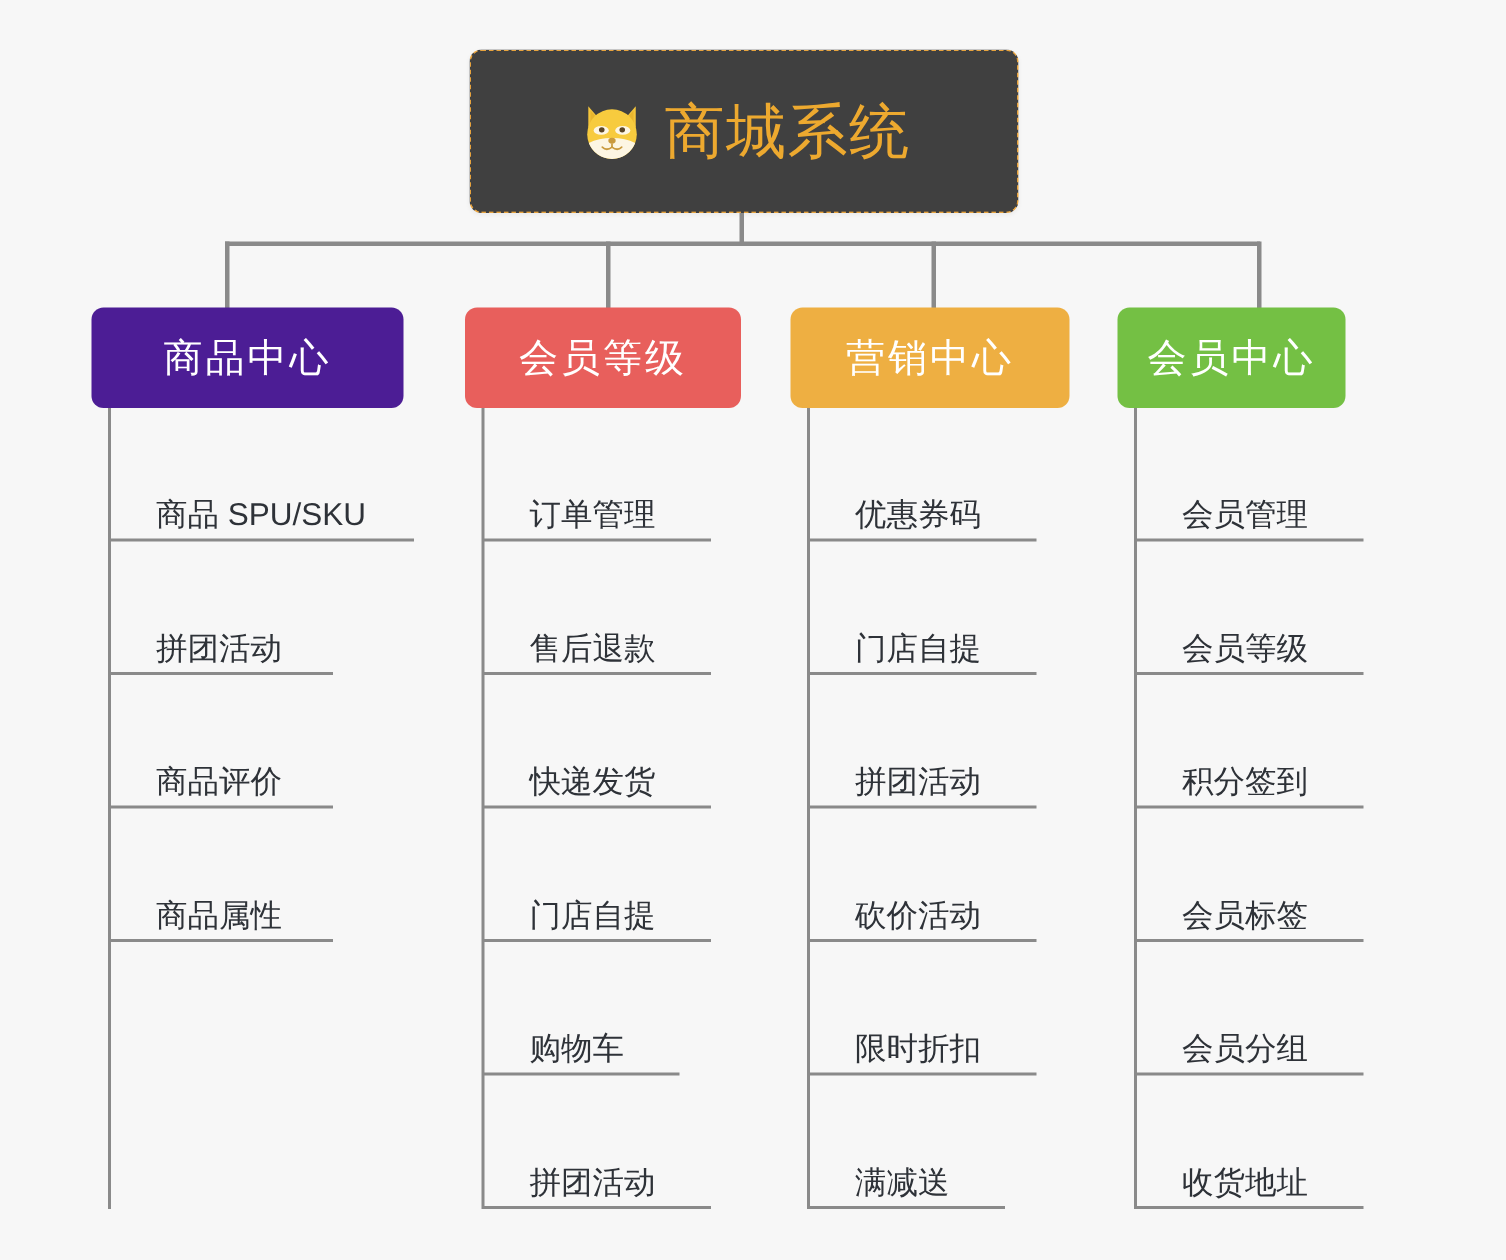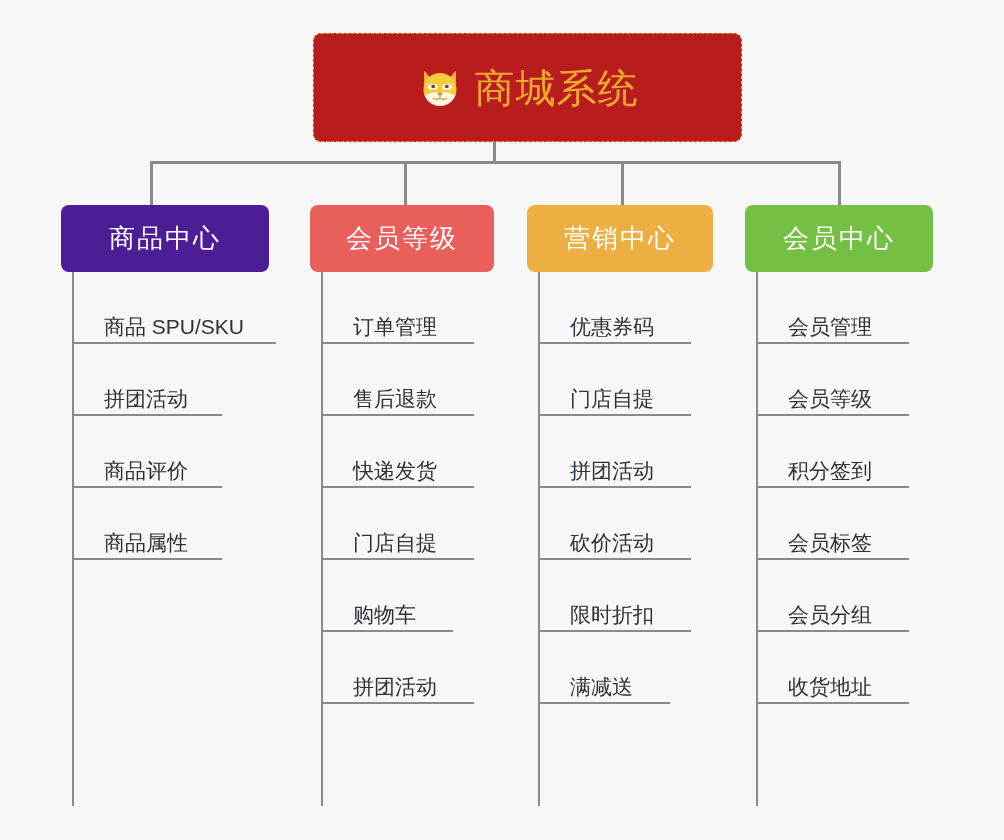--- a/index.html
+++ b/index.html
@@ -18,24 +18,24 @@
     position: relative;
     width: 1004px;
     height: 840px;
   }
 
   
   .root-node {
     position: absolute;
     left: 313px;
     top: 33px;
-    width: 429px;
+    width: 366px;
     height: 109px;
     box-sizing: border-box;
-    background: #b91c1c;
+    background: #404040;
     border: 1px dashed #e8a33d;
     border-radius: 8px;
     display: flex;
     align-items: center;
     justify-content: center;
     gap: 12px;
     box-shadow: 0 1px 3px rgba(0,0,0,0.05);
   }
   .root-icon {
     width: 46px;
@@ -102,21 +102,21 @@
   }
 
   .leaf-list {
     position: relative;
     margin: 0;
     padding: 0;
     list-style: none;
   }
   .leaf-item {
     position: relative;
-    height: 72px;
+    height: 89px;
     display: flex;
     align-items: flex-end;
     padding-left: 43px;
   }
   .leaf-label {
     display: inline-block;
     font-size: 21px;
     color: #2e3238;
     line-height: 1.1;
     padding-bottom: 6px;
@@ -249,21 +249,21 @@
         <span class="leaf-underline" style="width:152px"></span>
       </li>
       <li class="leaf-item">
         <span class="leaf-label">满减送</span>
         <span class="leaf-underline" style="width:131px"></span>
       </li>
     </ul>
   </div>
 
   <div class="column" style="left:745px;width:188px">
-    <div class="cat-header" style="width:188px;background:#74c044">
+    <div class="cat-header" style="width:152px;background:#74c044">
       <span>会员中心</span>
     </div>
     <div class="spine" style="height:534px"></div>
     <ul class="leaf-list">
       <li class="leaf-item">
         <span class="leaf-label">会员管理</span>
         <span class="leaf-underline" style="width:152px"></span>
       </li>
       <li class="leaf-item">
         <span class="leaf-label">会员等级</span>

